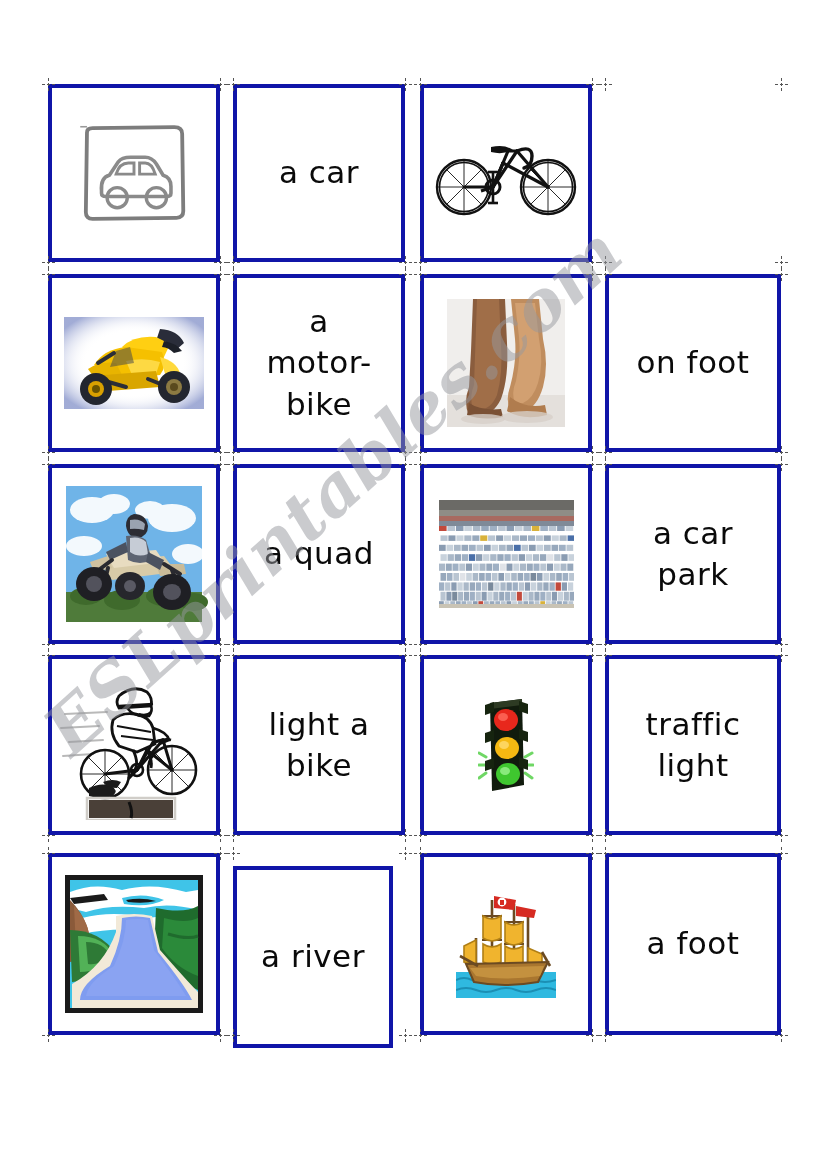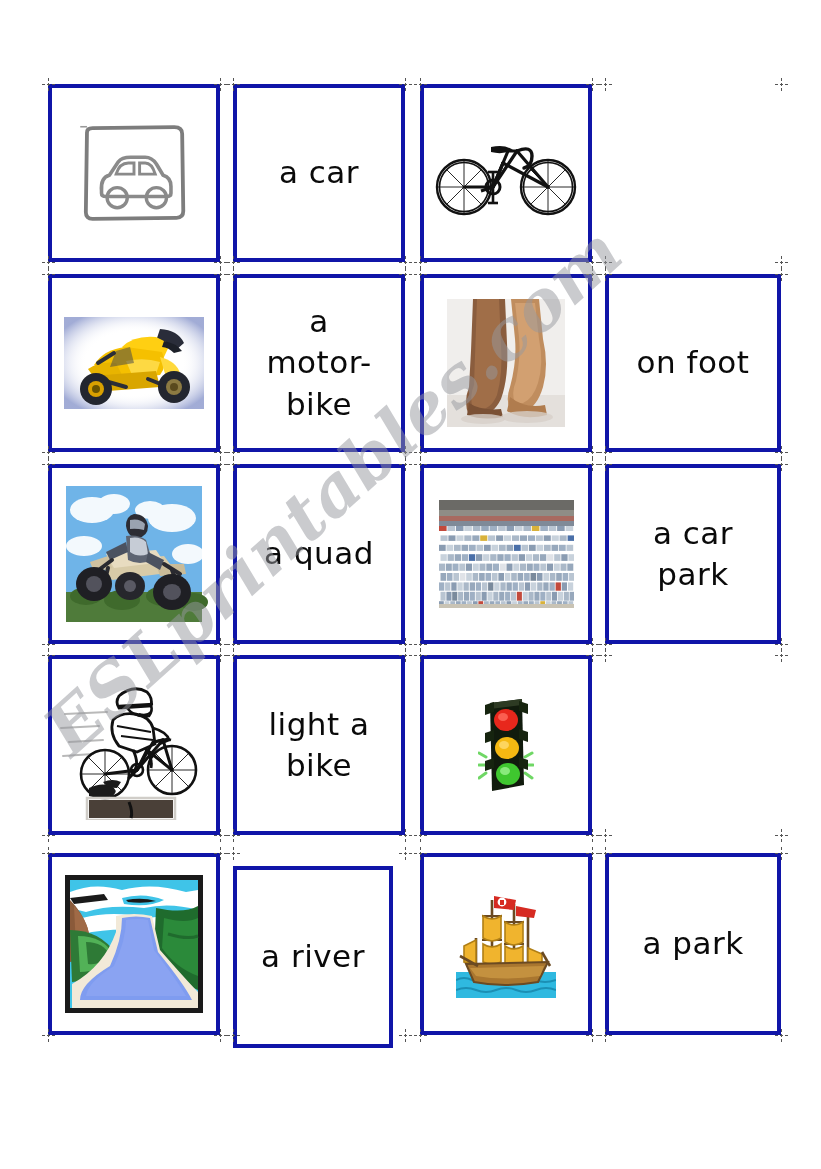--- a/index.html
+++ b/index.html
@@ -557,20 +557,24 @@
       <path d="M41 62 L50 65 L50 75 L41 72 Z" fill="#16240f"></path>
       <ellipse cx="28" cy="25" rx="12" ry="11" fill="#e8271c"></ellipse>
       <ellipse cx="25" cy="22" rx="5" ry="4" fill="#ff6d5e" opacity="0.8"></ellipse>
       <ellipse cx="29" cy="53" rx="12" ry="11" fill="#f5b912"></ellipse>
       <ellipse cx="26" cy="50" rx="5" ry="4" fill="#ffdc72" opacity="0.8"></ellipse>
       <ellipse cx="30" cy="79" rx="12" ry="11" fill="#3fc72f"></ellipse>
       <ellipse cx="27" cy="76" rx="5" ry="4" fill="#96f08a" opacity="0.85"></ellipse>
     </svg>
       </div>
     </div>
+    <div class="card" style="left: 605px; top: 655px; width: 176px; height: 180px; border-color: rgb(16, 21, 168);">
+      <div class="card-word">traffic
+light</div>
+    </div>
     <div class="card" style="left: 48px; top: 853px; width: 172px; height: 182px; border-color: rgb(16, 21, 168);">
       <div aria-label="a river">
         <svg class="pic pic-river" viewBox="0 0 148 148" xmlns="http://www.w3.org/2000/svg">
       <rect width="148" height="148" fill="#ffffff"></rect>
       <rect x="5" y="5" width="138" height="138" fill="#1a1a1a"></rect>
       <rect x="10" y="10" width="128" height="128" fill="#3fc4e8"></rect>
       <g fill="#ffffff">
         <path d="M10 22 Q34 12 62 20 Q92 12 126 22 L138 20 L138 40 Q110 32 84 38 Q50 34 26 42 L10 38 Z"></path>
         <path d="M22 48 Q54 40 86 48 Q112 44 138 50 L138 62 Q108 56 80 60 Q48 58 22 64 Z"></path>
       </g>
@@ -626,21 +630,21 @@
       <path d="M8 58 L20 52 L20 76 L8 74 Z" fill="#f0b42e" stroke="#b07f16" stroke-width="1.6"></path>
       <path d="M72 60 L86 66 L86 78 L72 76 Z" fill="#f0b42e" stroke="#b07f16" stroke-width="1.6"></path>
       <path d="M10 76 L92 74 L82 94 Q48 100 18 94 Z" fill="#a9762f" stroke="#6b4a22" stroke-width="2"></path>
       <path d="M14 80 L88 78 L84 88 Q48 93 20 88 Z" fill="#c4913f"></path>
       <line x1="4" y1="68" x2="22" y2="78" stroke="#6b4a22" stroke-width="2.6"></line>
       <line x1="86" y1="64" x2="94" y2="78" stroke="#6b4a22" stroke-width="2.6"></line>
     </svg>
       </div>
     </div>
     <div class="card" style="left: 605px; top: 853px; width: 176px; height: 182px; border-color: rgb(16, 21, 168);">
-      <div class="card-word">a park</div>
+      <div class="card-word">a foot</div>
     </div>
     <div class="crop" style="left: 48px; top: 84px;">
       <span class="h"></span>
       <span class="v"></span>
     </div>
     <div class="crop" style="left: 48px; top: 262px;">
       <span class="h"></span>
       <span class="v"></span>
     </div>
     <div class="crop" style="left: 48px; top: 274px;">

